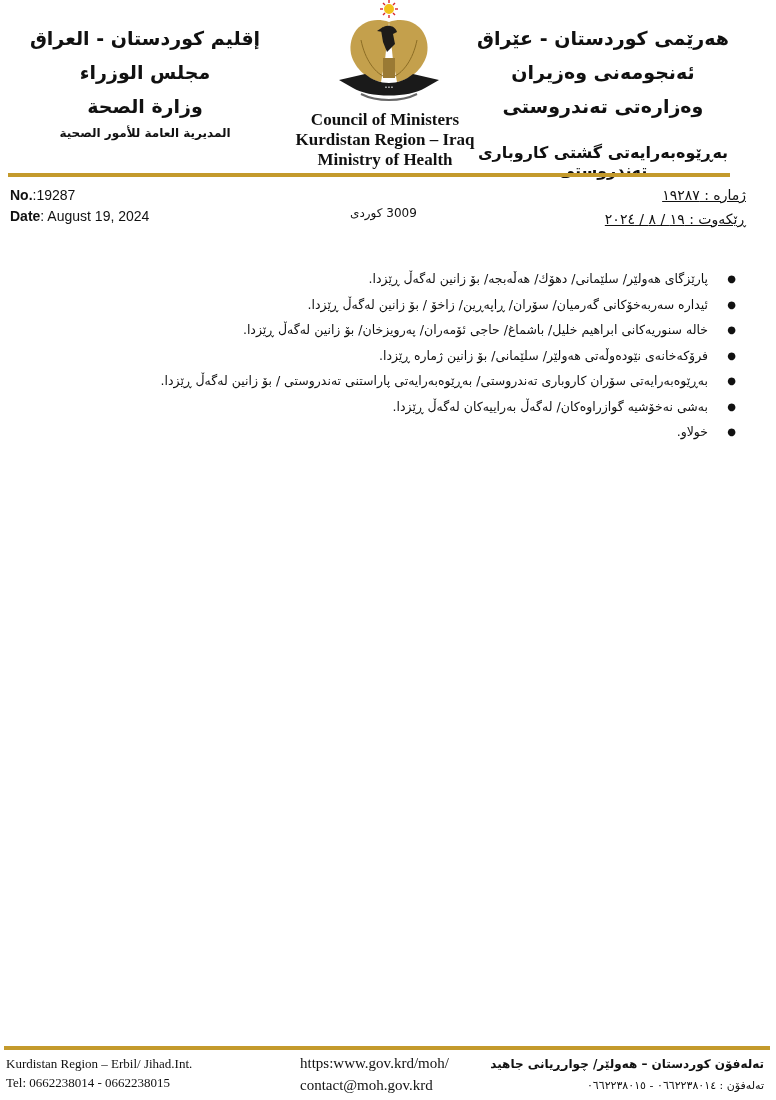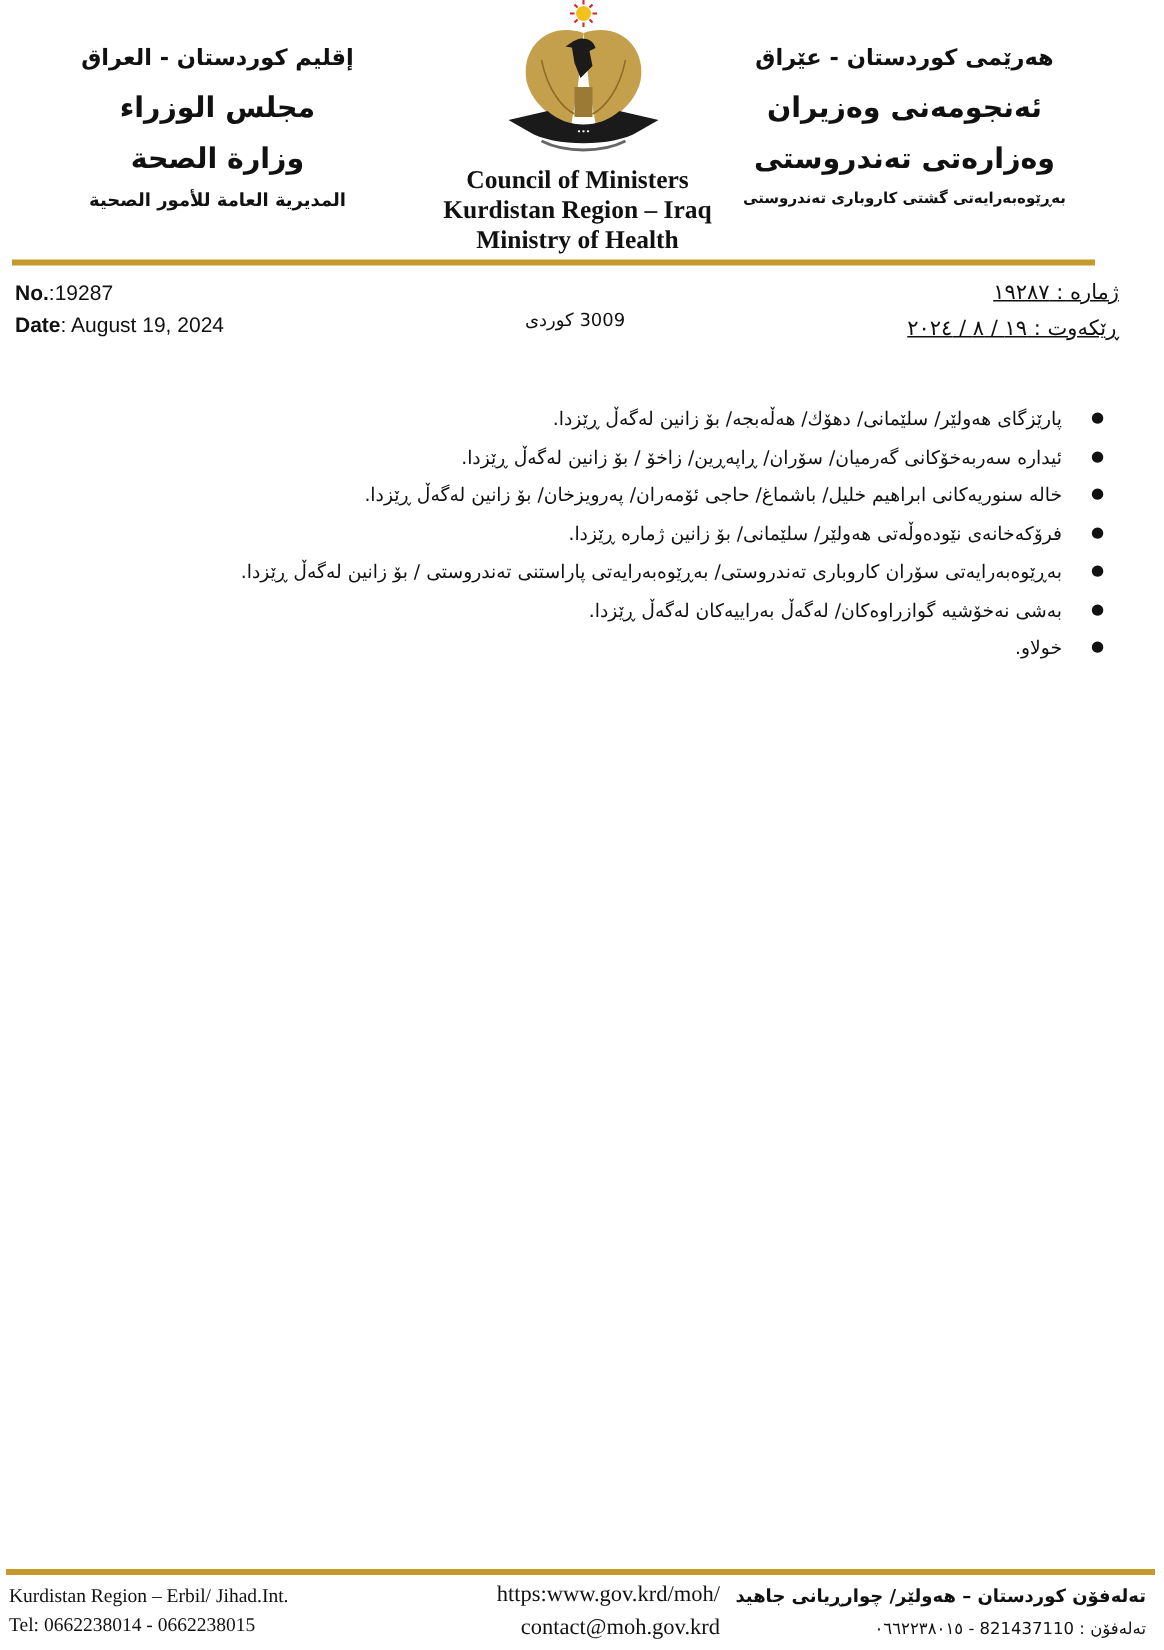--- a/index.html
+++ b/index.html
@@ -1,36 +1,36 @@
 <!DOCTYPE html>
 <html><head>
 <meta charset="utf-8">
 <style>
   html, body { margin:0; padding:0; background:#ffffff; }
   body { width:776px; height:1100px; position:relative; overflow:hidden; font-family:"DejaVu Sans", sans-serif; color:#111; }
   .abs { position:absolute; }
   .hdr-ar { left:20px; top:24px; width:250px; text-align:center; direction:rtl; font-family:"DejaVu Sans", sans-serif; font-weight:bold; }
   .hdr-ku { right:43px; top:24px; width:260px; text-align:center; direction:rtl; font-family:"DejaVu Sans", sans-serif; font-weight:bold; }
-  .hdr-ar .l1, .hdr-ku .l1 { font-size:15px; line-height:28px; height:34px; }
+  .hdr-ar .l1, .hdr-ku .l1 { font-size:19px; line-height:28px; height:34px; }
   .hdr-ar .l2, .hdr-ku .l2 { font-size:19px; line-height:28px; height:34px; }
   .hdr-ar .l3, .hdr-ku .l3 { font-size:19px; line-height:28px; height:32px; }
   .hdr-ar .l4, .hdr-ku .l4 { font-size:12px; line-height:18px; }
-  .hdr-ku .l4 { font-size:10px; }
+  .hdr-ku .l4 { font-size:16px;margin-top:20px; }
   .logo { left:325px; top:0; width:130px; height:110px; }
   .hdr-en { left:280px; top:110px; width:210px; text-align:center; font-family:"Liberation Serif", serif; font-weight:bold; font-size:17px; line-height:20px; }
   .gold-line { height:4px; background:#c49a2c; }
   .meta-left { left:10px; top:185px; font-family:"Liberation Sans", sans-serif; font-size:14px; line-height:21px; }
   .meta-left b { font-weight:bold; }
   .meta-mid { left:350px; top:206px; font-size:12px; direction:rtl; }
   .meta-right { right:30px; top:183px; direction:rtl; text-align:right; font-size:14px; line-height:24px;text-decoration:underline; }
   .list { right:40px; top:266px; width:620px; direction:rtl; font-size:12.5px; line-height:25.5px; margin:0; padding:0; list-style:none; }
   .list li { position:relative; padding-right:28px; white-space:nowrap; }
   .list li .dot { position:absolute; right:0; top:0; font-size:10px; }
   .foot-left { left:6px; top:1054px; font-family:"Liberation Serif", serif; font-size:13px; line-height:19px; }
-  .foot-mid { left:300px; top:1052px; width:180px; text-align:right; font-family:"Liberation Serif", serif; font-size:15px; line-height:22px; }
+  .foot-mid { left:300px; top:1052px; width:180px; text-align:left; font-family:"Liberation Serif", serif; font-size:15px; line-height:22px; }
   .foot-right { right:12px; top:1054px; direction:rtl; text-align:right; font-size:12px; line-height:21px; font-weight:bold; }
   .foot-right .ph { font-weight:normal; font-size:11px; }
 </style>
 </head>
 <body>
 
 <div class="abs hdr-ar">
   <div class="l1">إقليم كوردستان - العراق</div>
   <div class="l2">مجلس الوزراء</div>
   <div class="l3">وزارة الصحة</div>
@@ -112,14 +112,14 @@
   <div>Tel: 0662238014 - 0662238015</div>
 </div>
 
 <div class="abs foot-mid">
   <div>https:www.gov.krd/moh/</div>
   <div>contact@moh.gov.krd</div>
 </div>
 
 <div class="abs foot-right">
   <div>تەلەفۆن کوردستان – هەولێر/ چوارڕیانی جاهید</div>
-  <div class="ph">تەلەفۆن : 821437110 - ٠٦٦٢٢٣٨٠١٥</div>
+  <div class="ph">تەلەفۆن : ٠٦٦٢٢٣٨٠١٤ - ٠٦٦٢٢٣٨٠١٥</div>
 </div>
 
 </body></html>

